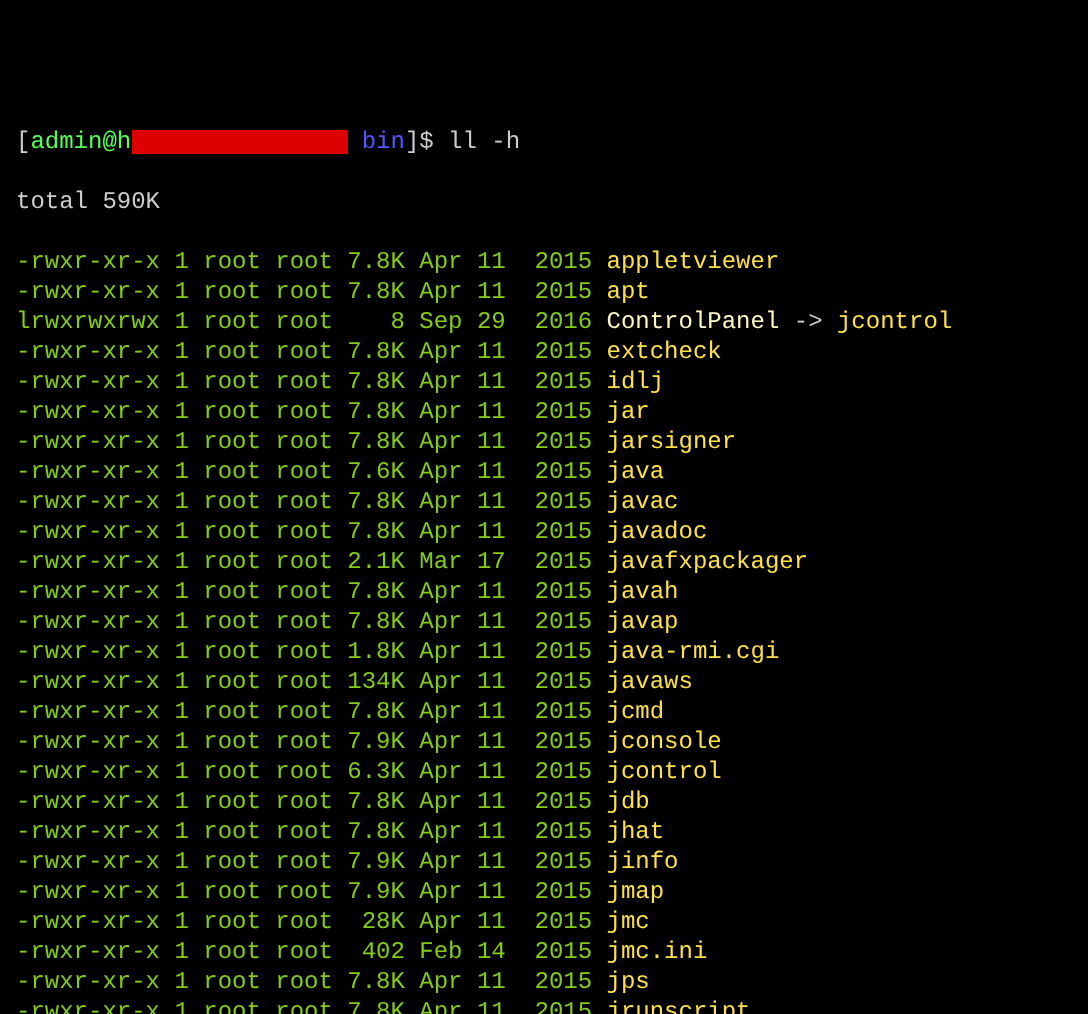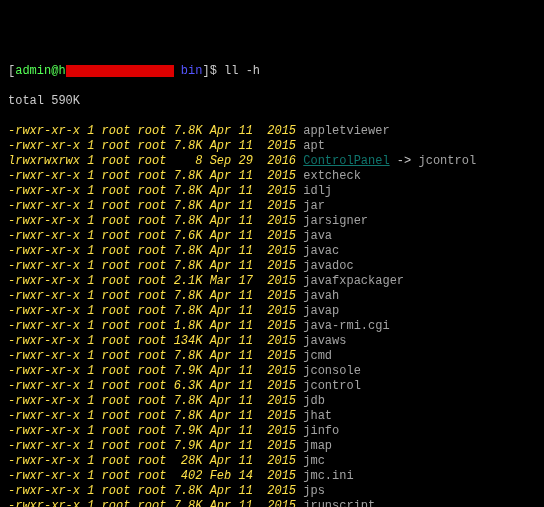--- a/index.html
+++ b/index.html
@@ -18,23 +18,23 @@
   .prompt-host { color: #55ff55; }
   .prompt-path { color: #5555ff; }
   .prompt-cmd { color: #ccc; }
   .redacted {
     display: inline-block;
     width: 108px;
     height: 12px;
     background: #d00;
     vertical-align: middle;
   }
-  .perm { color: #fde047; font-style: italic; }
-  .file-exec { color: #a3a3a3; }
-  .file-link { color: #0f766e; text-decoration: underline; }
+  .perm { color: #84cc16; }
+  .file-exec { color: #fde047; }
+  .file-link { color: #fef9c3; }
   .arrow { color: #ccc; }
   .row { display: block; }
 </style>
 </head>
 <body>
 
 
 
 <span class="row"><span>[</span><span class="prompt-user">admin</span><span class="prompt-host">@</span><span class="prompt-host">h</span><span class="redacted"></span> <span class="prompt-path">bin</span><span>]</span><span class="prompt-cmd">$</span> <span class="prompt-cmd">ll -h</span></span>
 <span class="row">total 590K</span>

